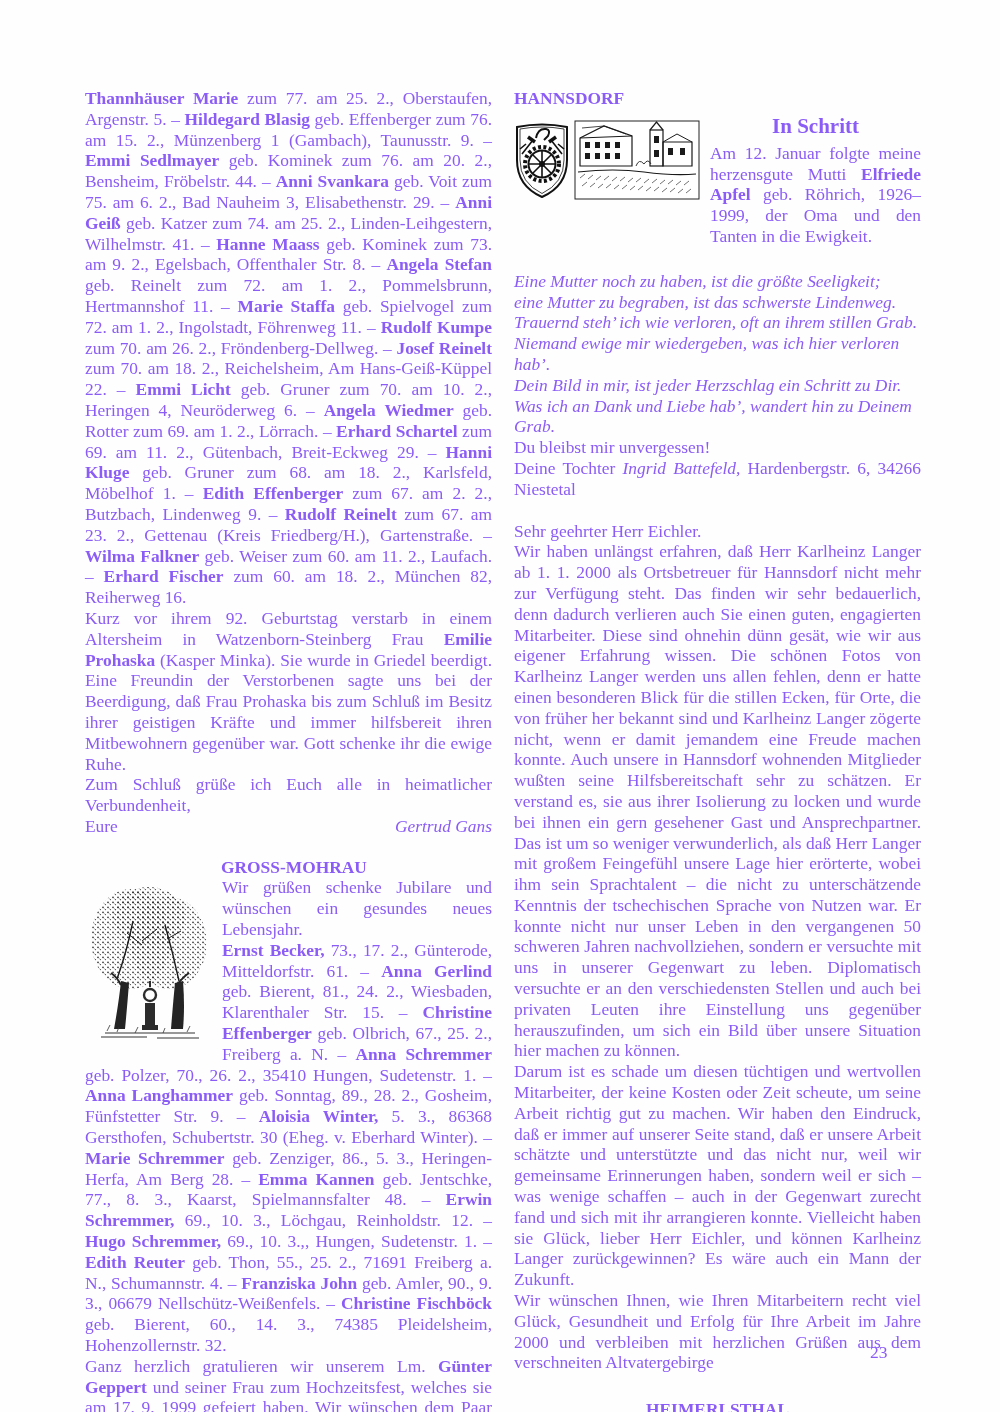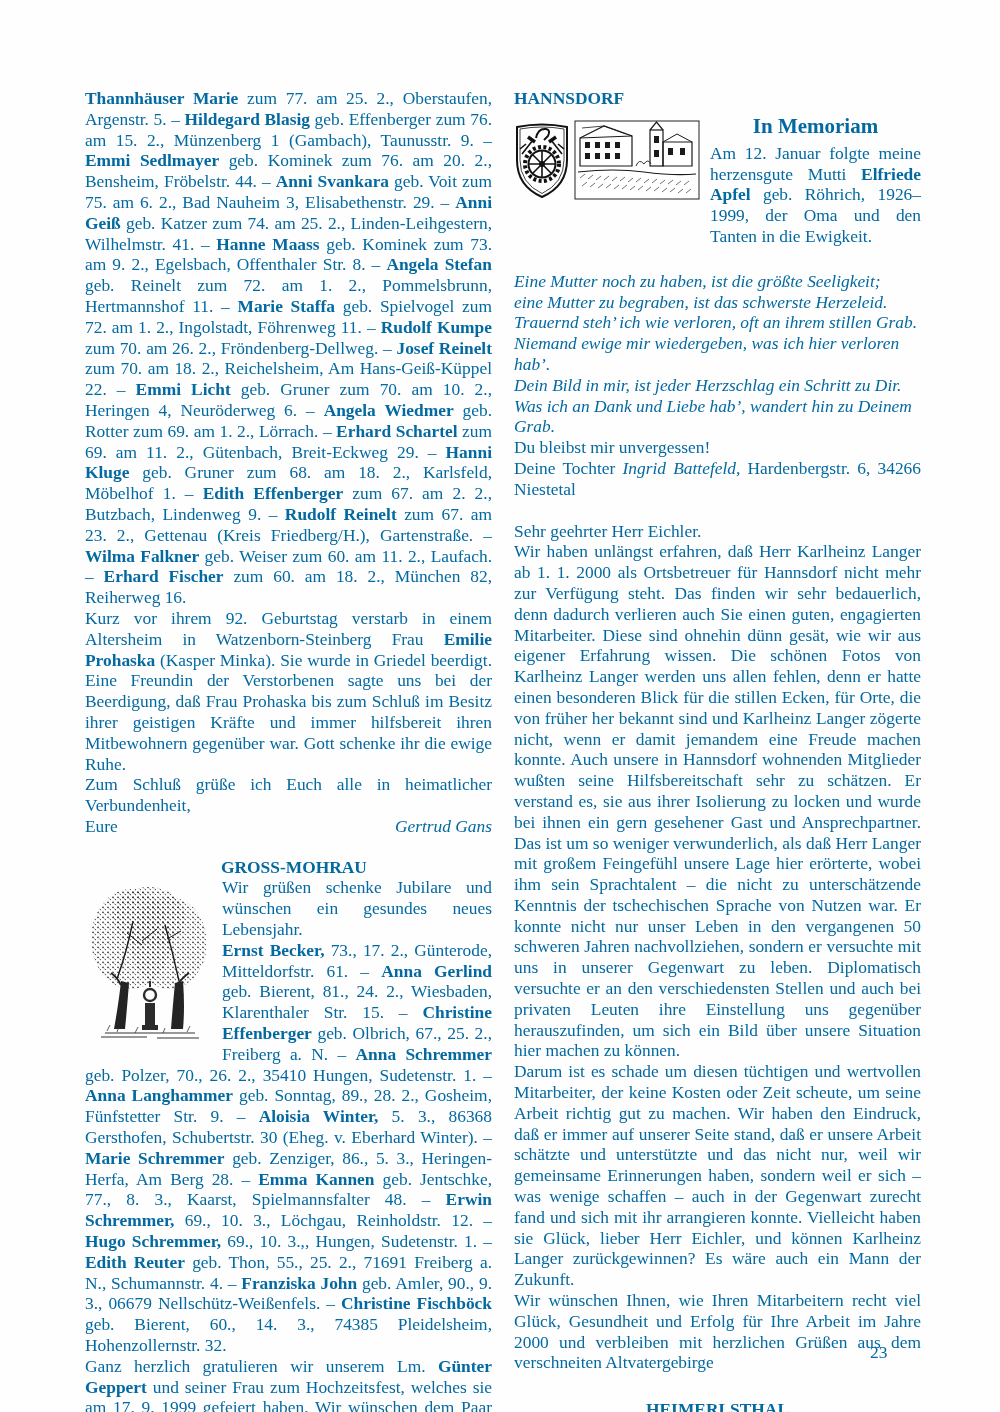--- a/index.html
+++ b/index.html
@@ -1,18 +1,18 @@
 <!DOCTYPE html>
 <html><head>
 <meta charset="utf-8">
 <style>
   html,body { margin:0; padding:0; background:#777; }
   .page {
     position:relative; width:1000px; height:1412px; margin:0 auto;
-    background:#fefefe; color:#0369a1;
+    background:#fefefe; color:#8b5cf6;
     font-family:"Liberation Serif", serif;
     font-size:17.4px; line-height:20.8px;
     overflow:hidden;
   }
   .col { position:absolute; top:88px; width:407px; }
   .col-left  { left:85px; }
   .col-right { left:514px; }
   .j { text-align:justify; }
   .b { font-weight:bold; }
   .i { font-style:italic; }
@@ -135,28 +135,28 @@
             <rect x="106" y="28" width="5" height="7" fill="#1a1a1a"></rect>
           <path d="M4 52 Q40 48 70 52 T122 54" fill="none" stroke="#1a1a1a" stroke-width="1.2"></path>
           <g stroke="#333" stroke-width="0.7">
             <path d="M6 58 l5 -4 M14 59 l5 -4 M22 60 l5 -4 M30 60 l5 -4 M38 61 l5 -4 M46 61 l5 -4 M54 62 l5 -4 M62 62 l5 -4 M70 63 l5 -4 M78 63 l5 -4 M86 64 l5 -4 M94 64 l5 -4 M102 65 l5 -4 M110 65 l5 -4"></path>
             <path d="M8 66 l5 -4 M16 67 l5 -4 M24 68 l5 -4 M32 68 l5 -4 M40 69 l5 -4 M48 69 l5 -4 M56 70 l5 -4 M64 70 l5 -4 M72 71 l5 -4 M80 71 l5 -4 M88 72 l5 -4 M96 72 l5 -4 M104 73 l5 -4 M112 73 l5 -4"></path>
           </g>
           <path d="M62 46 q3 -8 8 -2 q4 -6 7 0" fill="none" stroke="#222" stroke-width="0.9"></path>
         </svg>
       </div>
       <div class="hd-text">
-        <div class="memoriam">In Memoriam</div>
+        <div class="memoriam">In Schritt</div>
         <div class="j"><span>Am 12. Januar folgte meine herzensgute Mutti </span><span class="b">Elfriede Apfel</span><span> geb. Röhrich, 1926–1999, der Oma und den Tanten in die Ewigkeit.</span></div>
       </div>
     </div>
 
     <div class="poem">
         <div class="poem-line">Eine Mutter noch zu haben, ist die größte Seeligkeit;</div>
-        <div class="poem-line">eine Mutter zu begraben, ist das schwerste Herzeleid.</div>
+        <div class="poem-line">eine Mutter zu begraben, ist das schwerste Lindenweg.</div>
         <div class="poem-line">Trauernd steh’ ich wie verloren, oft an ihrem stillen Grab.</div>
         <div class="poem-line">Niemand ewige mir wiedergeben, was ich hier verloren hab’.</div>
         <div class="poem-line">Dein Bild in mir, ist jeder Herzschlag ein Schritt zu Dir.</div>
         <div class="poem-line">Was ich an Dank und Liebe hab’, wandert hin zu Deinem Grab.</div>
       </div>
     <div>Du bleibst mir unvergessen!</div>
     <div class="j"><span>Deine Tochter </span><span class="i">Ingrid Battefeld,</span><span> Hardenbergstr. 6, 34266 Niestetal</span></div>
 
     <div class="gap-sm">Sehr geehrter Herr Eichler.</div>
     <div class="j">Wir haben unlängst erfahren, daß Herr Karlheinz Langer ab 1. 1. 2000 als Ortsbetreuer für Hannsdorf nicht mehr zur Verfügung steht. Das finden wir sehr bedauerlich, denn dadurch verlieren auch Sie einen guten, engagierten Mitarbeiter. Diese sind ohnehin dünn gesät, wie wir aus eigener Erfahrung wissen. Die schönen Fotos von Karlheinz Langer werden uns allen fehlen, denn er hatte einen besonderen Blick für die stillen Ecken, für Orte, die von früher her bekannt sind und Karlheinz Langer zögerte nicht, wenn er damit jemandem eine Freude machen konnte. Auch unsere in Hannsdorf wohnenden Mitglieder wußten seine Hilfsbereitschaft sehr zu schätzen. Er verstand es, sie aus ihrer Isolierung zu locken und wurde bei ihnen ein gern gesehener Gast und Ansprechpartner. Das ist um so weniger verwunderlich, als daß Herr Langer mit großem Feingefühl unsere Lage hier erörterte, wobei ihm sein Sprachtalent – die nicht zu unterschätzende Kenntnis der tschechischen Sprache von Nutzen war. Er konnte nicht nur unser Leben in den vergangenen 50 schweren Jahren nachvollziehen, sondern er versuchte mit uns in unserer Gegenwart zu leben. Diplomatisch versuchte er an den verschiedensten Stellen und auch bei privaten Leuten ihre Einstellung uns gegenüber herauszufinden, um sich ein Bild über unsere Situation hier machen zu können.</div>

